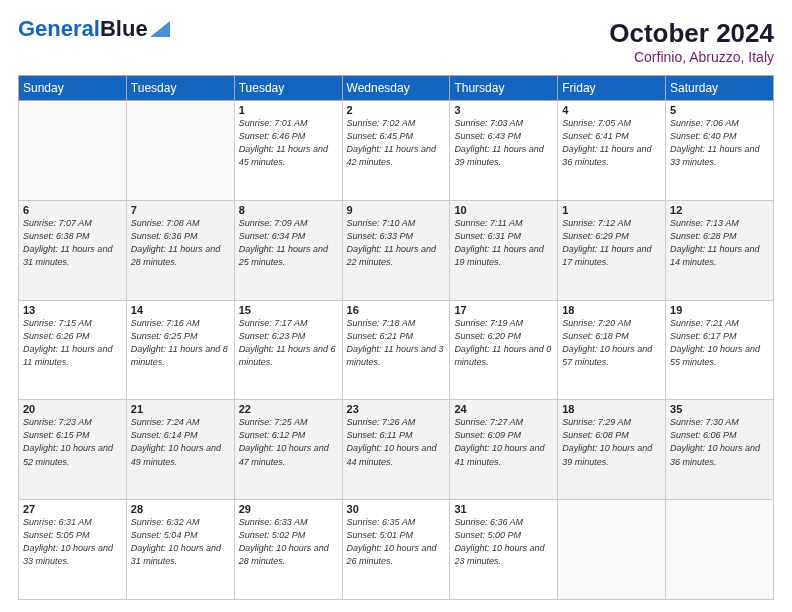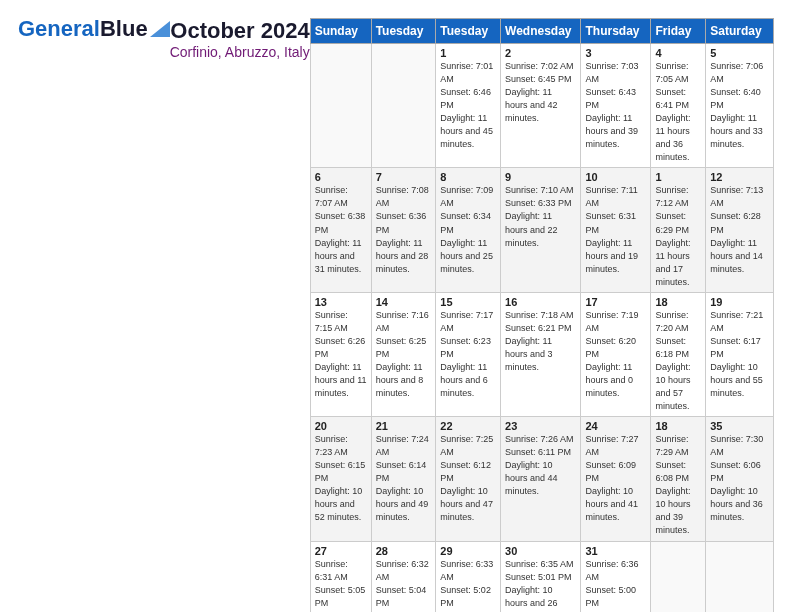--- a/index.html
+++ b/index.html
@@ -8,21 +8,21 @@
       height: 612px;
       font-family: Arial, sans-serif;
       background: #fff;
       overflow: hidden;
     }
     .page {
       width: 792px;
       height: 612px;
       padding: 18px 18px 12px 18px;
       display: flex;
-      flex-direction: row;
+      flex-direction: column;
     }
     .header {
       display: flex;
       justify-content: space-between;
       align-items: flex-start;
       margin-bottom: 10px;
     }
     .logo {
       display: flex;
       flex-direction: column;
@@ -32,38 +32,38 @@
       font-size: 22px;
       font-weight: bold;
       color: #1a1a2e;
       line-height: 1;
     }
     .logo-text span.blue { color: #1565c0; }
     .title-block {
       text-align: right;
     }
     .main-title {
-      font-size: 22px;
+      font-size: 26px;
       font-weight: bold;
       color: #1a1a2e;
     }
     .subtitle {
       font-size: 14px;
       color: #701a75;
     }
     .calendar {
       width: 100%;
       border-collapse: collapse;
       flex: 1;
     }
     .calendar th {
       background: #1565c0;
       color: #fff;
       font-size: 12px;
-      font-weight: bold;
+      font-weight: normal;
       padding: 5px 4px;
       border: 1px solid #aaa;
       text-align: left;
     }
     .calendar td {
       border: 1px solid #ccc;
       vertical-align: top;
       padding: 3px 4px;
       font-size: 9.5px;
       color: #222;
@@ -76,20 +76,21 @@
     .day-num {
       font-size: 11px;
       font-weight: bold;
       display: block;
       margin-bottom: 1px;
     }
     .day-info {
       font-size: 9px;
       line-height: 1.45;
       color: #333;
+      font-style: italic;
     }
     .row-alt td { background: #f3f3f3; }
     .row-norm td { background: #fff; }
   </style>
 </head>
 <body>
 
 <div class="page">
   <div class="header">
     <div class="logo">

